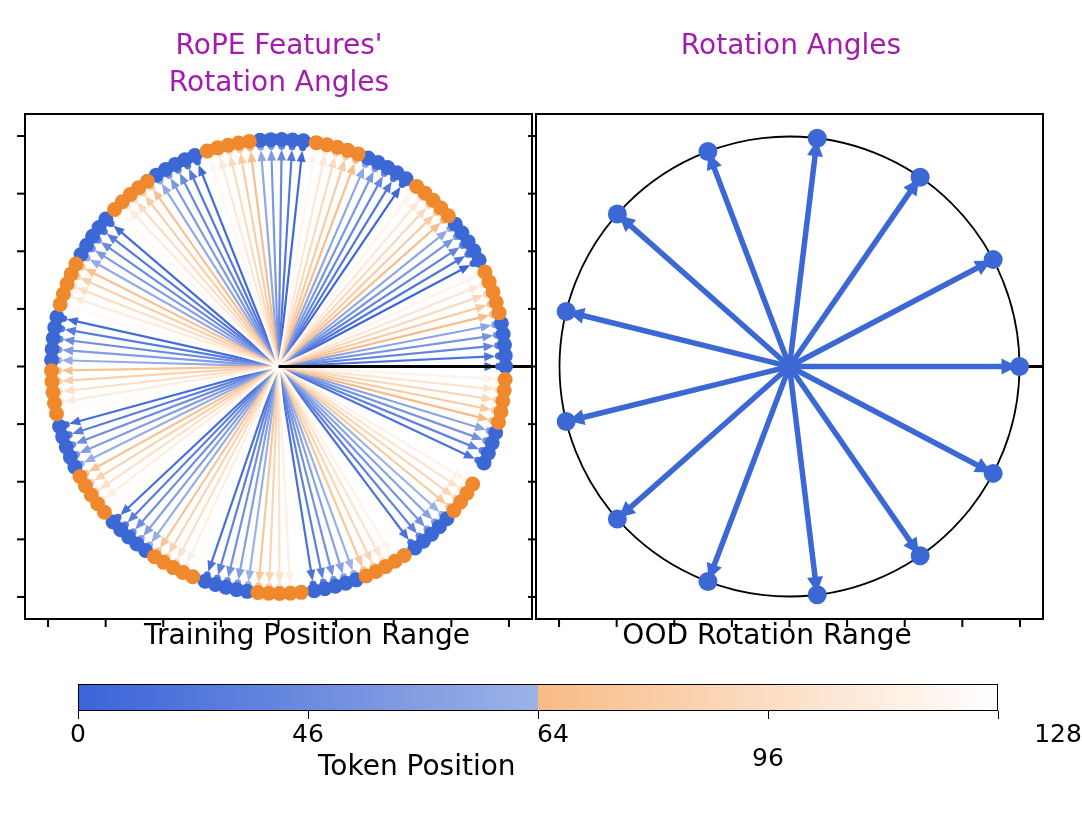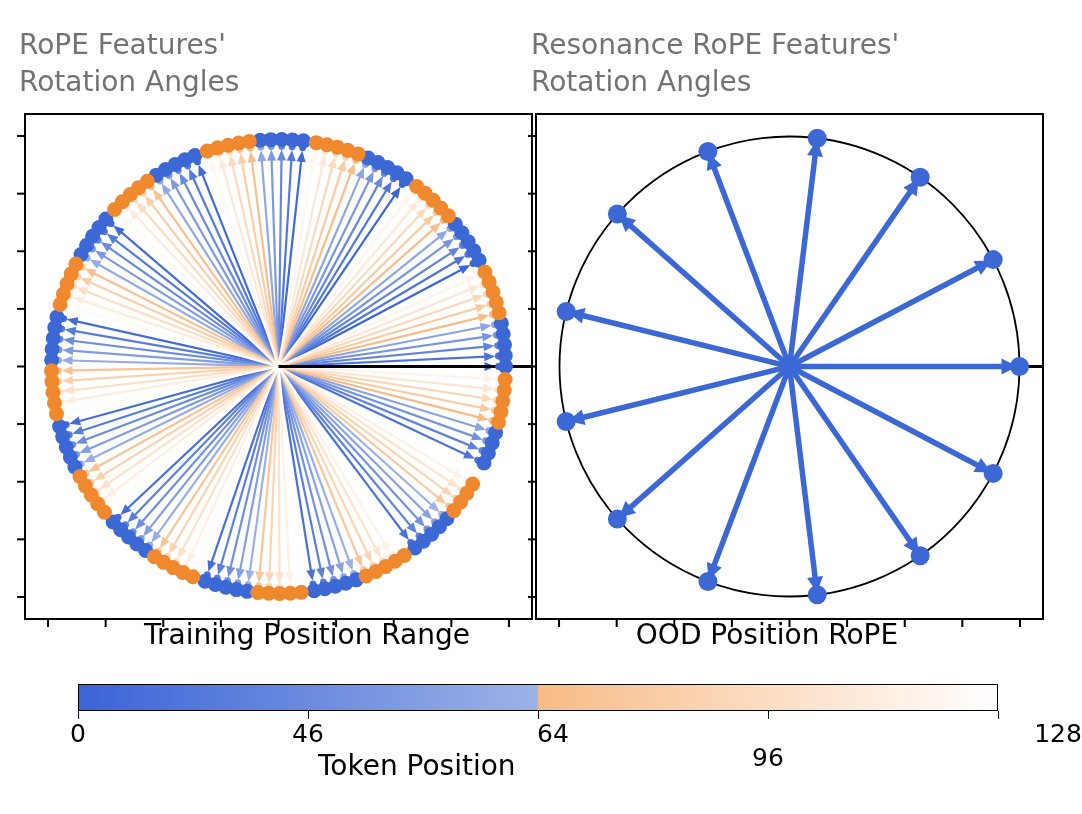--- a/index.html
+++ b/index.html
@@ -1,22 +1,22 @@
 <!DOCTYPE html>
 <html><head>
 <meta charset="utf-8">
 <style>
   html,body{margin:0;padding:0;background:#fff;}
   #canvas{
     position:relative;width:1082px;height:814px;background:#ffffff;
     font-family:"DejaVu Sans","Liberation Sans",sans-serif;color:#000;overflow:hidden;
   }
   .plot-title{
-    position:absolute;top:26px;width:520px;
-    font-size:28px;line-height:37px;color:#737373;
+    position:absolute;top:26px;width:520px;text-align:center;
+    font-size:28px;line-height:37px;color:#a21caf;
   }
   #left-title{left:19px;}
   #right-title{left:531px;}
   .plot-svg{position:absolute;top:113px;}
   #left-plot-svg{left:8px;}
   #right-plot-svg{left:519px;}
   .range-label{
     position:absolute;top:618px;width:460px;text-align:center;font-size:28px;
   }
   #train-range-label{left:77px;}
@@ -41,21 +41,20 @@
 <body>
 
 <div id="canvas">
 
   <div class="plot-title" id="left-title">
     <div>RoPE Features'</div>
     <div>Rotation Angles</div>
   </div>
 
   <div class="plot-title" id="right-title">
-    <div>Resonance RoPE Features'</div>
     <div>Rotation Angles</div>
   </div>
 
   <svg id="left-plot-svg" class="plot-svg" width="533" height="522">
       <rect x="17" y="1" width="507" height="505" fill="none" stroke="#000" stroke-width="2"></rect>
       <line x1="17" y1="483.95454545454544" x2="9" y2="483.95454545454544" stroke="#000" stroke-width="2"></line>
       <line x1="40.04545454545456" y1="506" x2="40.04545454545456" y2="514" stroke="#000" stroke-width="2"></line>
       <line x1="17" y1="426.34090909090907" x2="9" y2="426.34090909090907" stroke="#000" stroke-width="2"></line>
       <line x1="97.65909090909092" y1="506" x2="97.65909090909092" y2="514" stroke="#000" stroke-width="2"></line>
       <line x1="17" y1="368.72727272727275" x2="9" y2="368.72727272727275" stroke="#000" stroke-width="2"></line>
@@ -644,21 +643,21 @@
       <circle cx="298.2111749146788" cy="481.82452952945744" r="9.5" fill="#3B68D4"></circle>
       <line x1="270.5" y1="253.5" x2="392.080042399227" y2="429.60875415549947" stroke="#3B68D4" stroke-width="5.5"></line>
       <polygon points="400.0338769487091,441.12988760492465 384.3602754924866,432.50792626242855 397.5272851489725,423.41782963444894" fill="#3B68D4"></polygon>
       <circle cx="401.1701390272066" cy="442.7757638119854" r="9.5" fill="#3B68D4"></circle>
       <line x1="270.5" y1="253.5" x2="459.99159489728635" y2="352.9431267774839" stroke="#3B68D4" stroke-width="5.5"></line>
       <polygon points="472.3882412924359,359.44875189376785 454.50314534581696,359.0975497009573 461.93814547871295,344.9299538207864" fill="#3B68D4"></polygon>
       <circle cx="474.1591907774573" cy="360.3781269103799" r="9.5" fill="#3B68D4"></circle>
     </svg>
 
   <div class="range-label" id="train-range-label">Training Position Range</div>
-  <div class="range-label" id="ood-range-label">OOD Position RoPE</div>
+  <div class="range-label" id="ood-range-label">OOD Rotation Range</div>
 
   <div id="colorbar">
     <div class="cbar-seg" id="cbar-train-seg" style="background: linear-gradient(to right, rgb(58, 100, 216), rgb(157, 178, 230));"></div>
     <div class="cbar-seg" id="cbar-ood-seg" style="background: linear-gradient(to right, rgb(248, 187, 134), rgb(255, 255, 255));"></div>
   </div>
   <div id="cbar-ticks">
       <div class="cbar-tick" style="left: 78px;"></div>
       <div class="cbar-ticklabel" style="left: 78px;">0</div>
       <div class="cbar-tick" style="left: 308px;"></div>
       <div class="cbar-ticklabel" style="left: 308px;">46</div>

